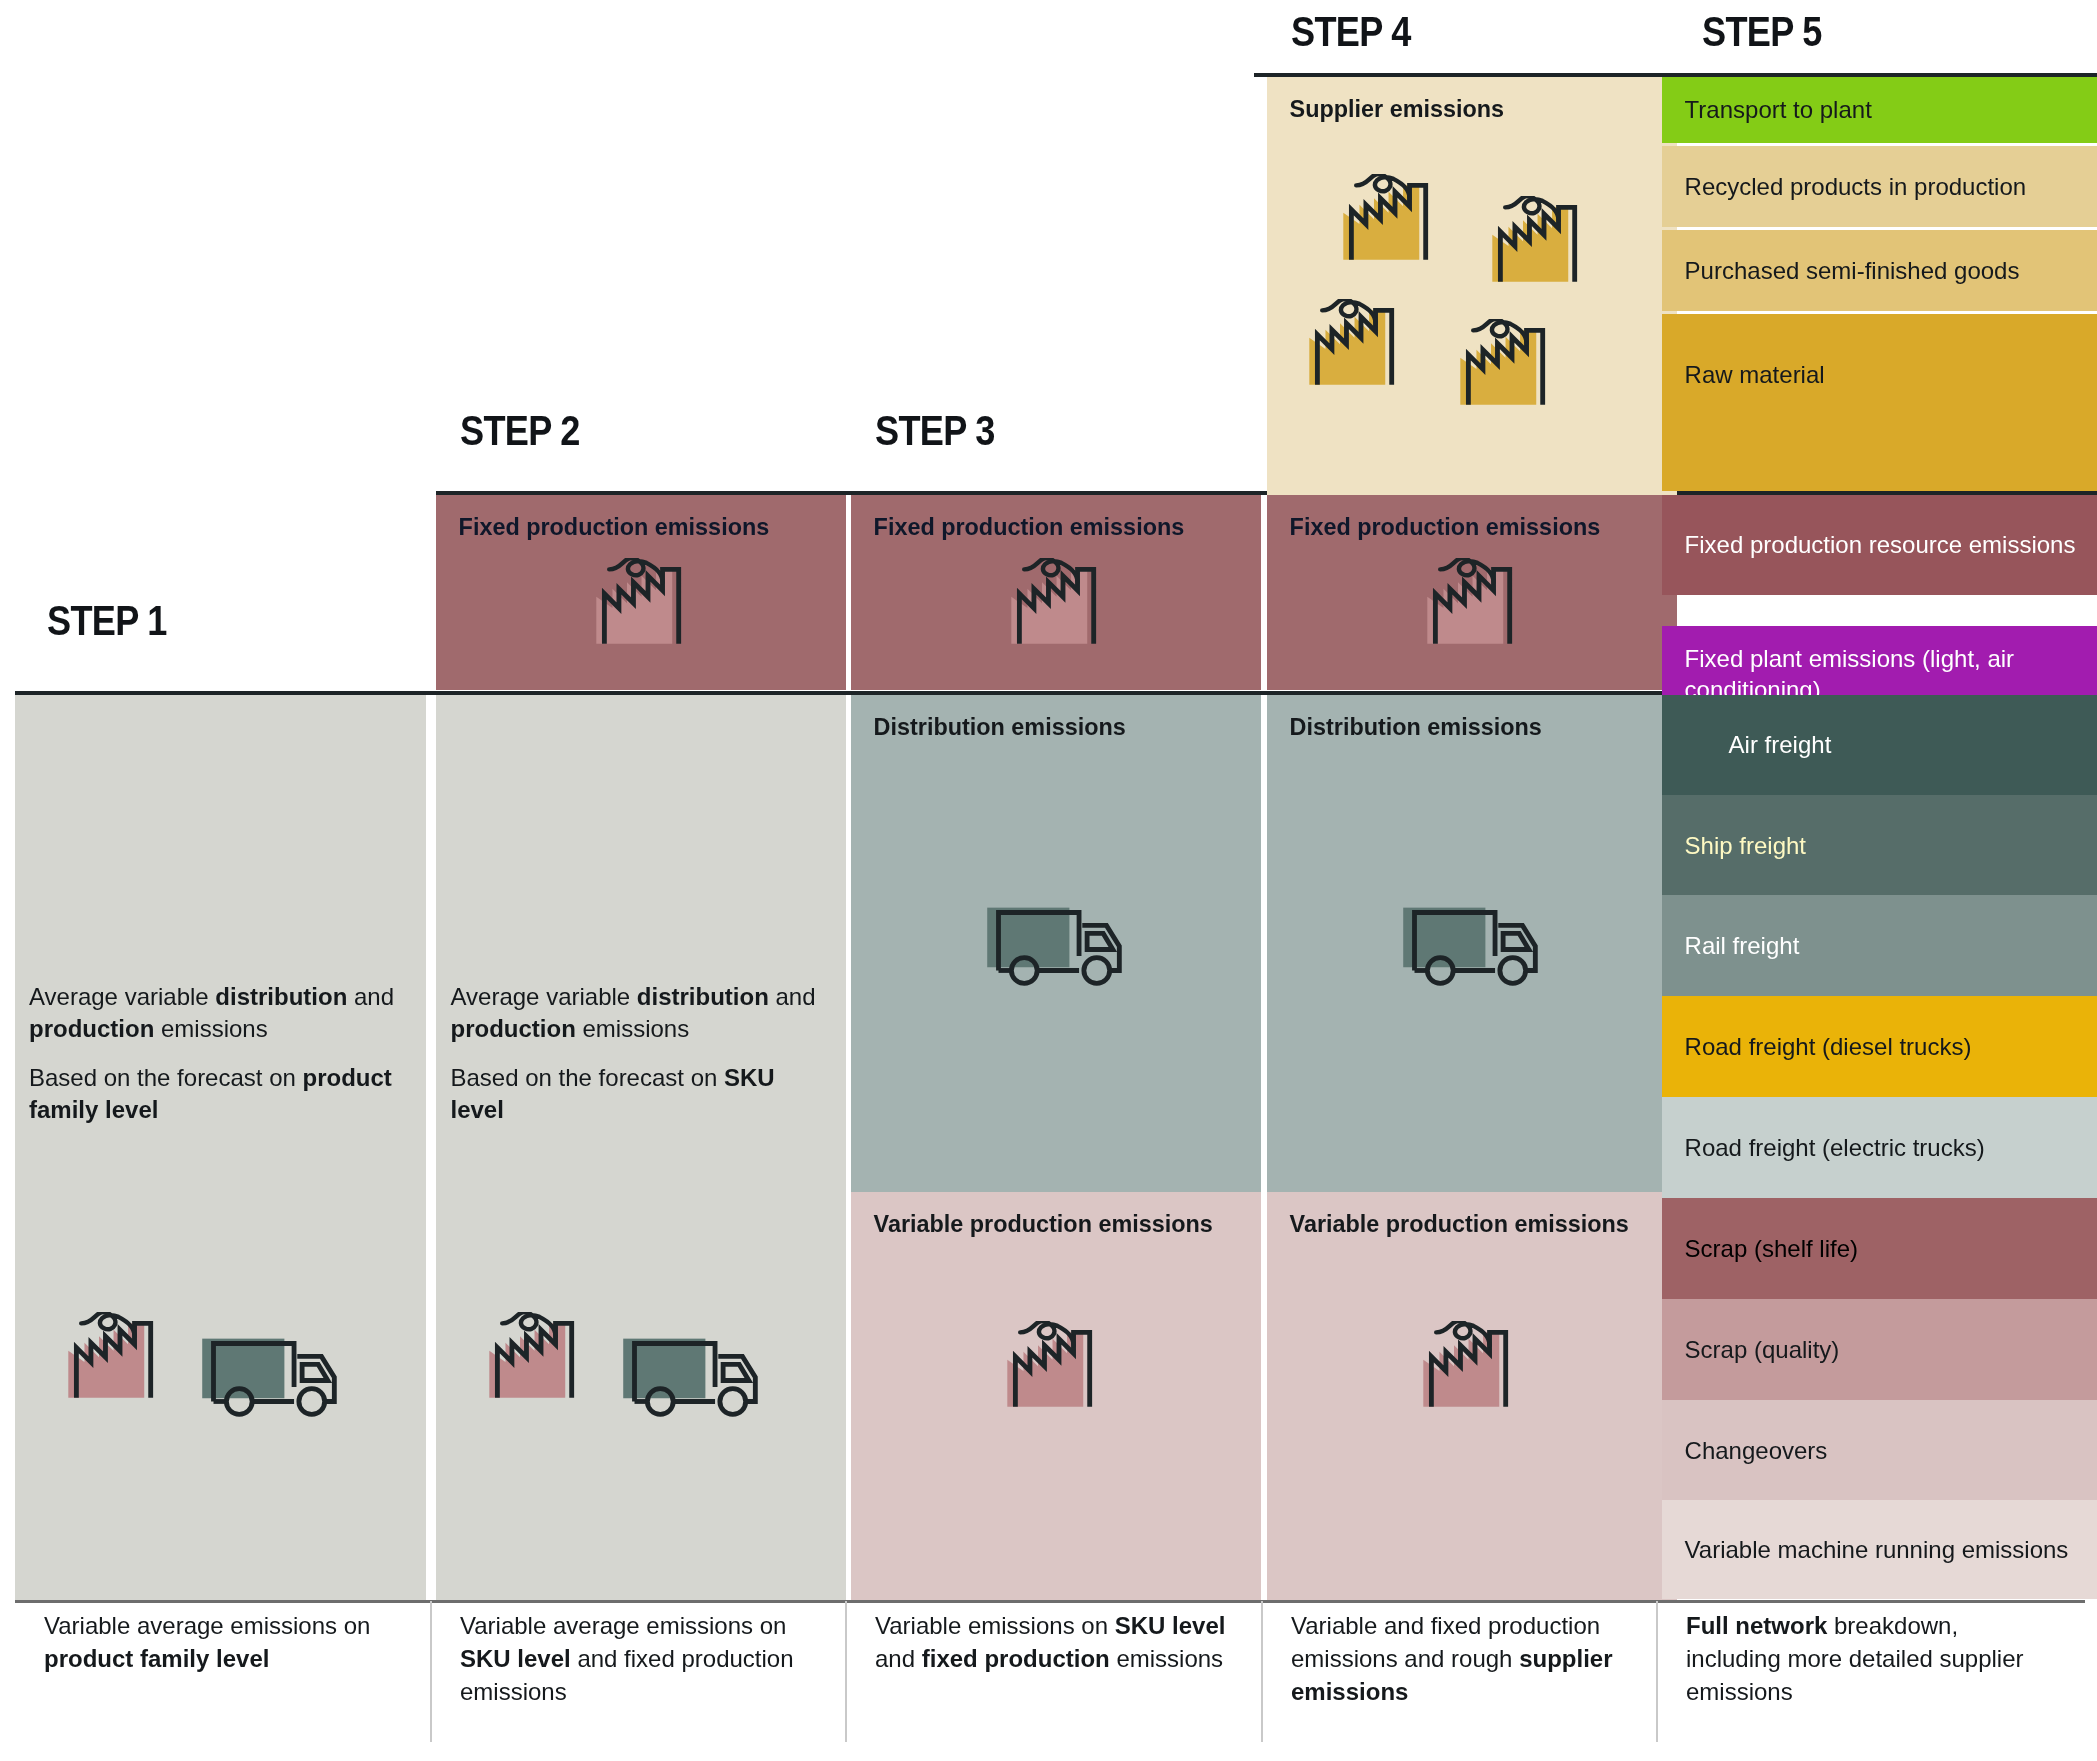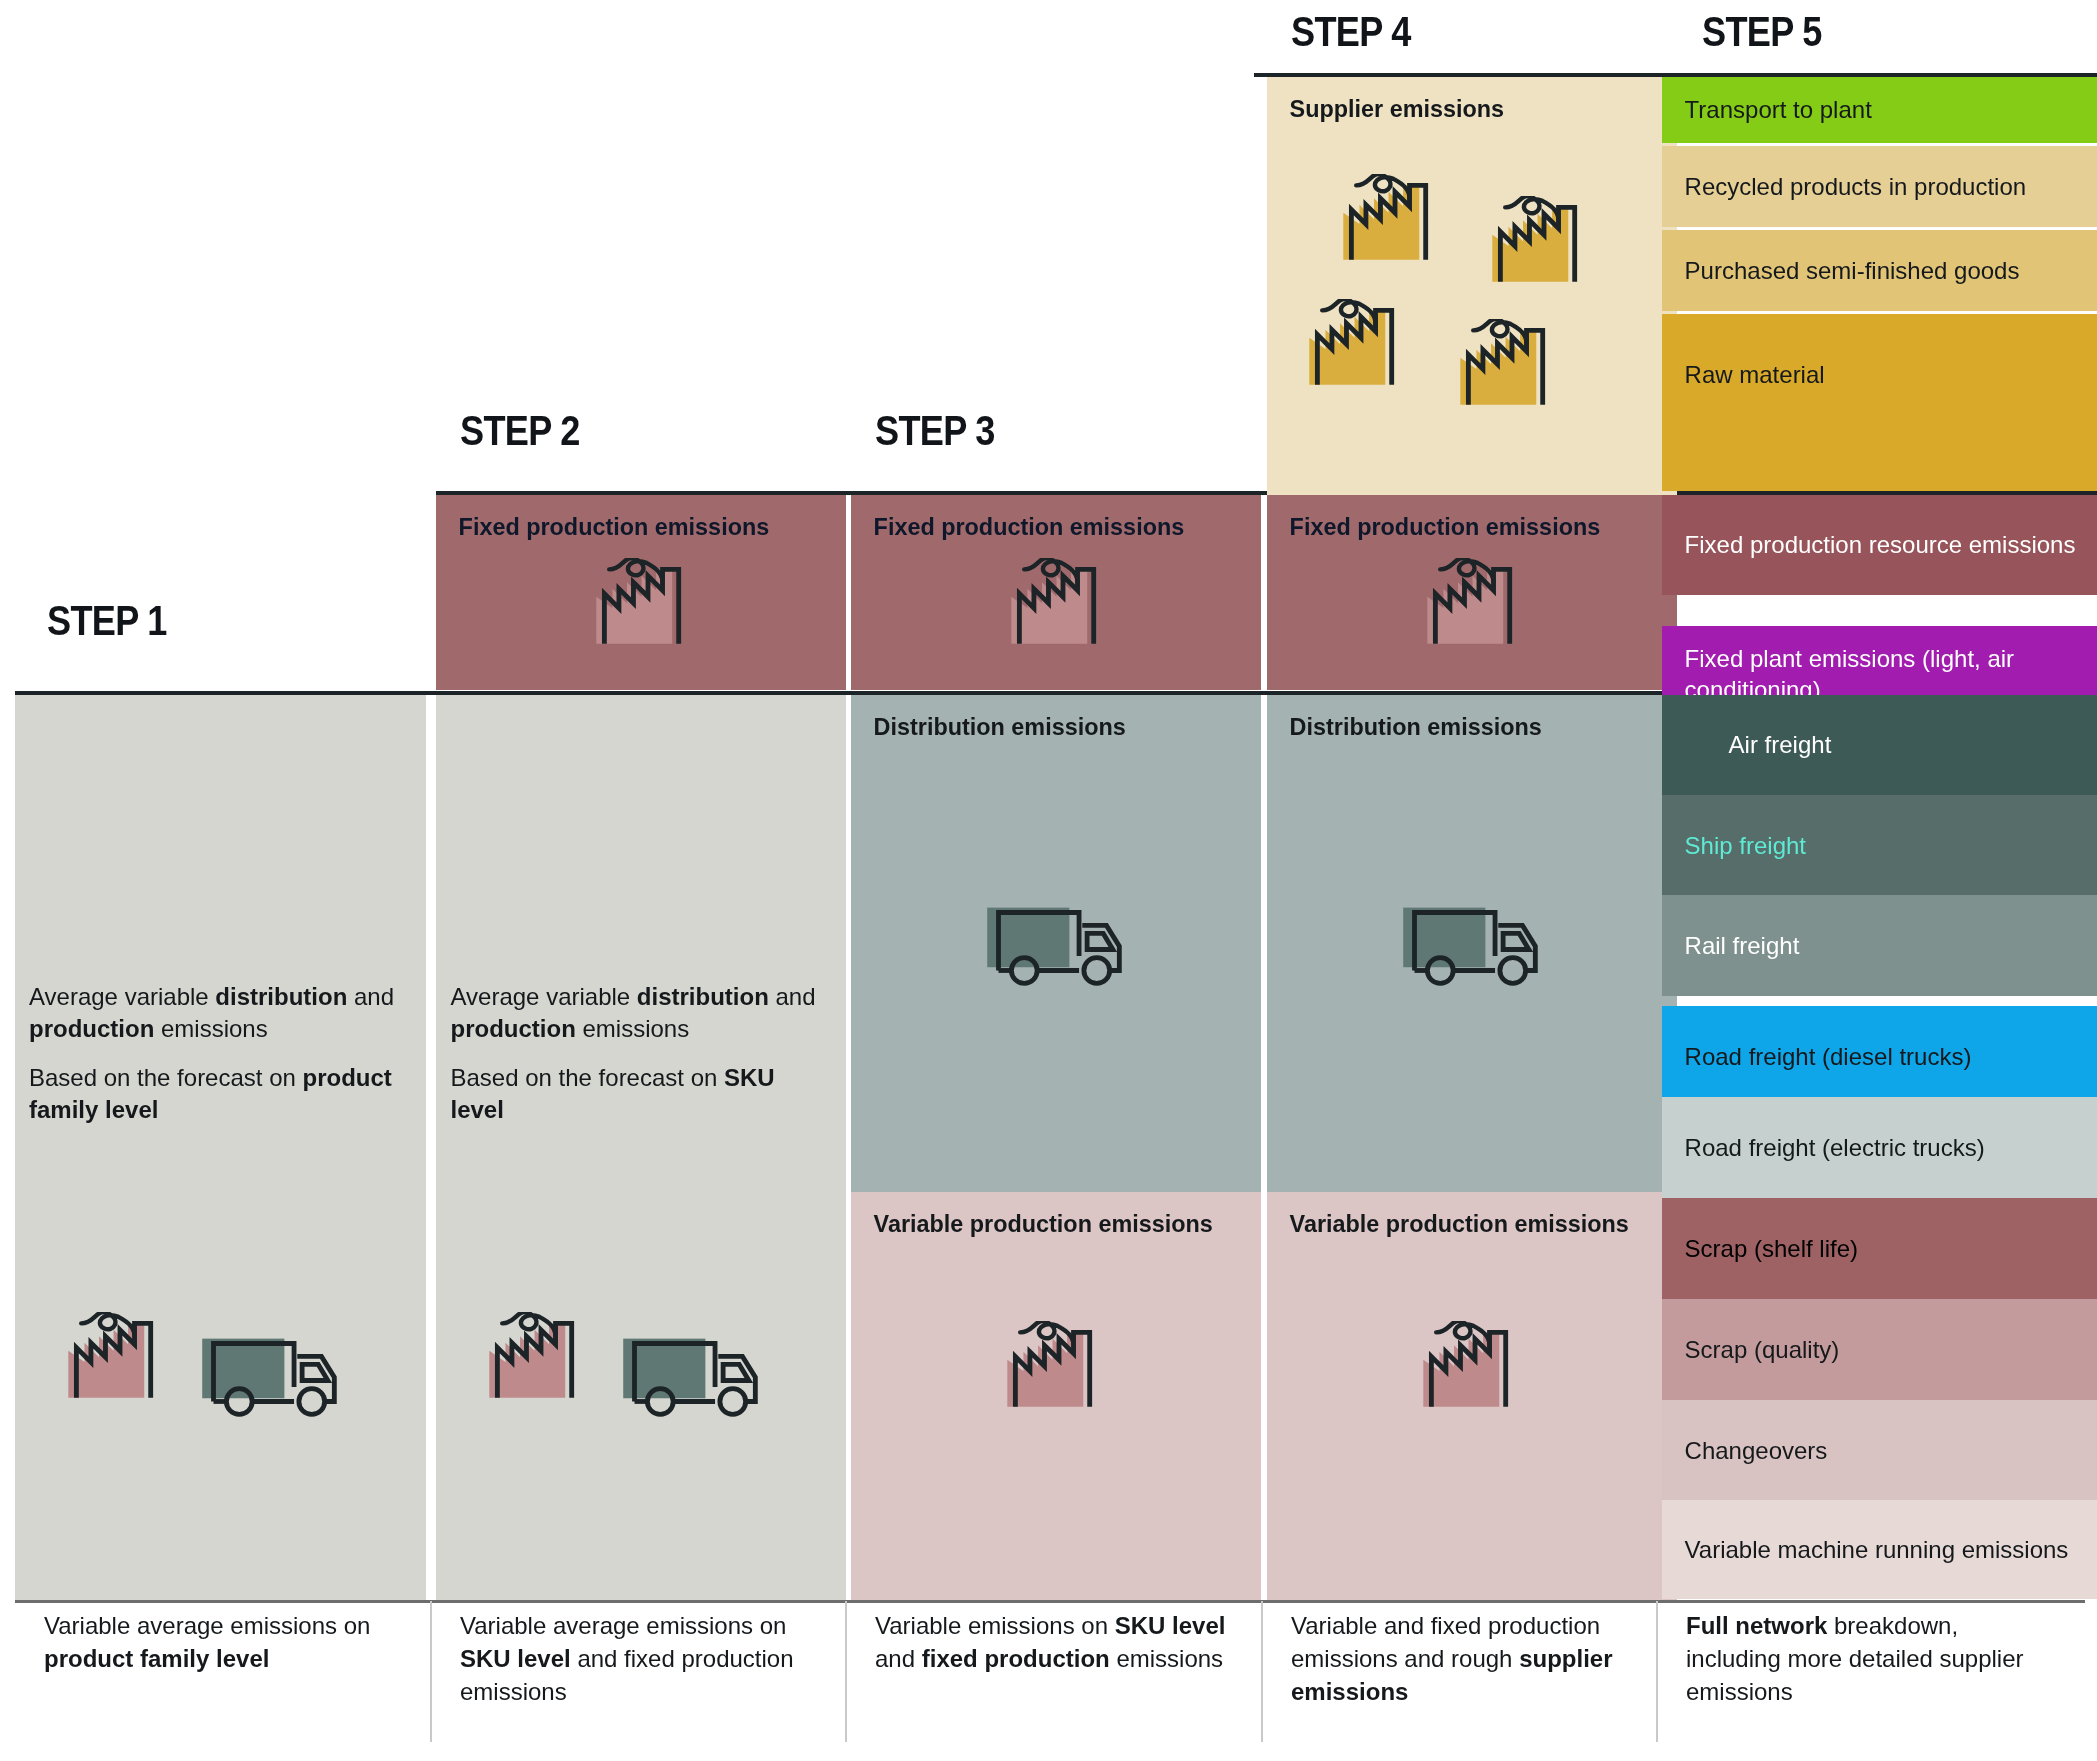--- a/index.html
+++ b/index.html
@@ -303,28 +303,28 @@
 
   <div class="band" style="top:626px; height:95px; background:#a21caf;">
     <span style="color:#ffffff;">Fixed plant emissions (light, air conditioning)</span>
     </div>
 
   <div class="band" style="top:695px; height:100px; background:#3e5a56;">
     <span style="color:#ffffff;margin-left:44px;">Air freight</span>
     </div>
 
   <div class="band" style="top:795px; height:101px; background:#566d69;">
-    <span style="color:#5eead4;">Ship freight</span>
+    <span style="color:#fef9c3;">Ship freight</span>
     </div>
 
   <div class="band" style="top:895px;height:101px; background:#7e918e;">
     <span style="color:#ffffff;">Rail freight</span>
     </div>
 
-  <div class="band" style="top:996px;height:101px; background:#0ea5e9;margin-top:10px;">
+  <div class="band" style="top:996px;height:101px; background:#eab308;">
     <span style="color:#15191c;">Road freight (diesel trucks)</span>
     </div>
 
   <div class="band" style="top:1097px;height:101px; background:#c6d0ce;">
     <span style="color:#15191c;">Road freight (electric trucks)</span>
     </div>
 
   <div class="band" style="top:1198px;height:101px; background:#9e6265;">
     <span style="color:#000000;">Scrap (shelf life)</span>
     </div>

